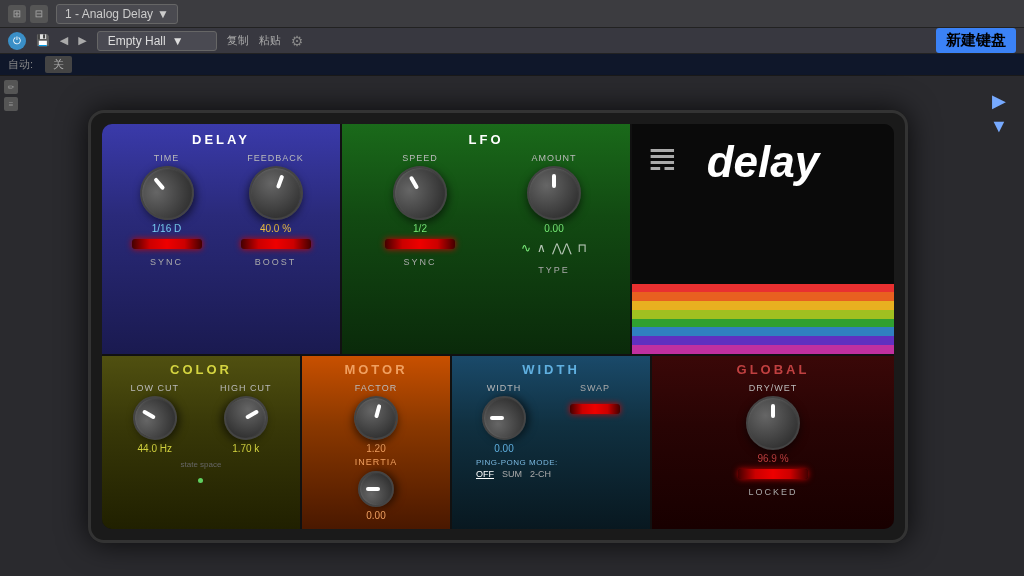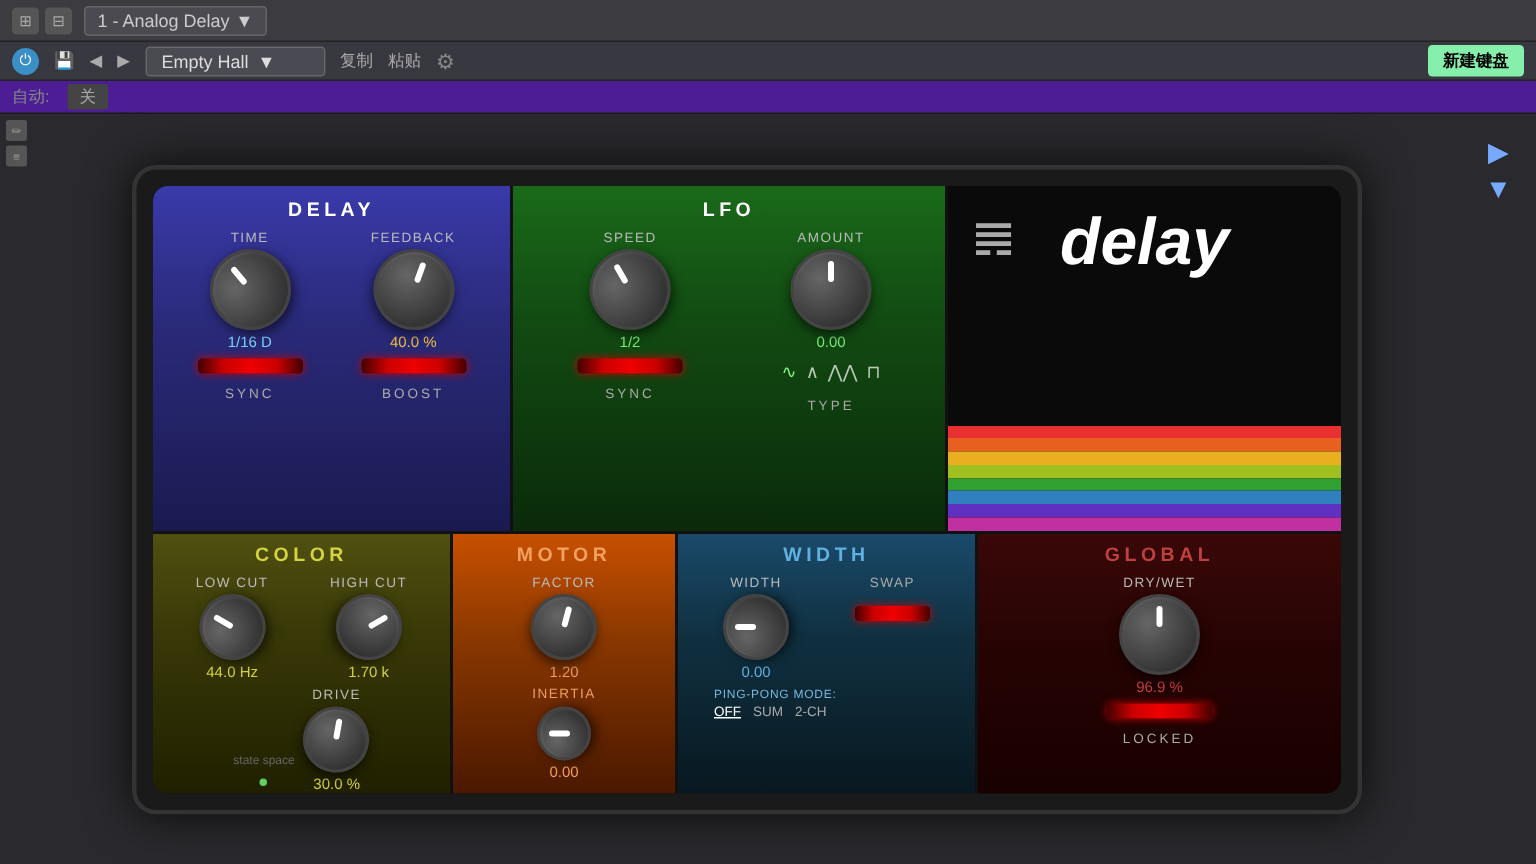--- a/index.html
+++ b/index.html
@@ -67,36 +67,36 @@
       border: 1px solid #666;
       border-radius: 3px;
       padding: 2px 10px;
       color: #ddd;
       font-size: 12px;
       display: flex; align-items: center; gap: 6px;
       min-width: 120px;
     }
     .new-keyboard-btn {
       margin-left: auto;
-      background: #86efac;
+      background: #3b82f6;
       color: #000;
-      font-size: 11px;
+      font-size: 15px;
       padding: 3px 10px;
       border-radius: 3px;
       font-weight: bold;
     }
     .gear-icon {
       color: #888; font-size: 14px;
     }
 
     
     .third-bar {
       display: flex;
       align-items: center;
-      background: #4c1d95;
+      background: #0f172a;
       height: 22px;
       padding: 0 8px;
       gap: 12px;
       border-bottom: 1px solid #1a1a1a;
     }
     .third-bar-text {
       color: #888;
       font-size: 11px;
     }
     .third-bar-btn {
@@ -558,25 +558,20 @@
                 <div class="knob-label">HIGH CUT</div>
                 <div class="knob knob-small" style="transform: rotate(60deg);"></div>
                 <div class="knob-value" style="color:#d4d440;">1.70 k</div>
               </div>
             </div>
             <div style="display:flex; align-items:flex-end; gap:6px; margin-top:2px; justify-content:center;">
               <div style="text-align:center;">
                 <div class="state-space">state space</div>
                 <span class="dot"></span>
               </div>
-              <div class="knob-group">
-                <div class="knob-label">DRIVE</div>
-                <div class="knob knob-small" style="transform: rotate(10deg);"></div>
-                <div class="knob-value" style="color:#d4d440;">30.0 %</div>
-              </div>
             </div>
           </div>
 
           <div class="motor-panel">
             <div class="panel-title">MOTOR</div>
             <div class="knob-row">
               <div class="knob-group">
                 <div class="knob-label">FACTOR</div>
                 <div class="knob knob-small" style="transform: rotate(15deg);"></div>
                 <div class="knob-value" style="color:#f0a060;">1.20</div>

